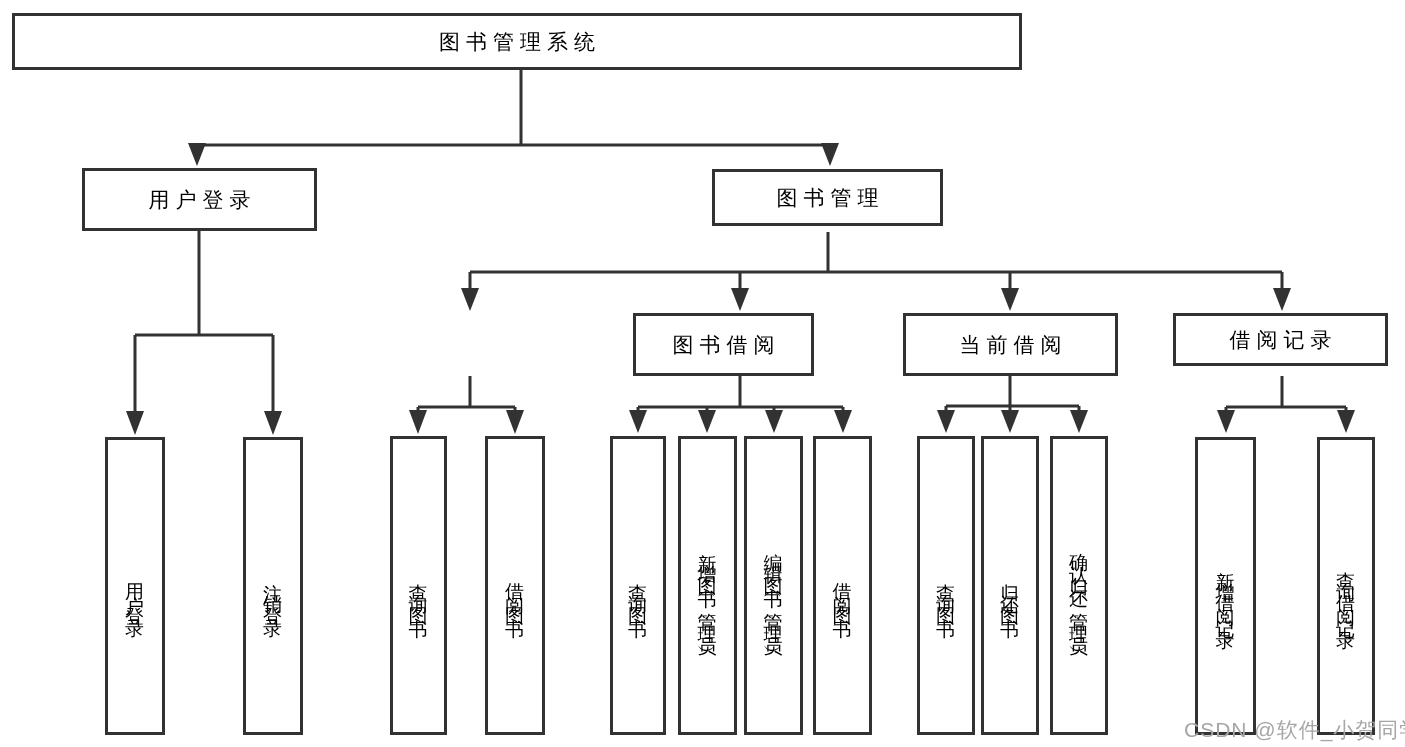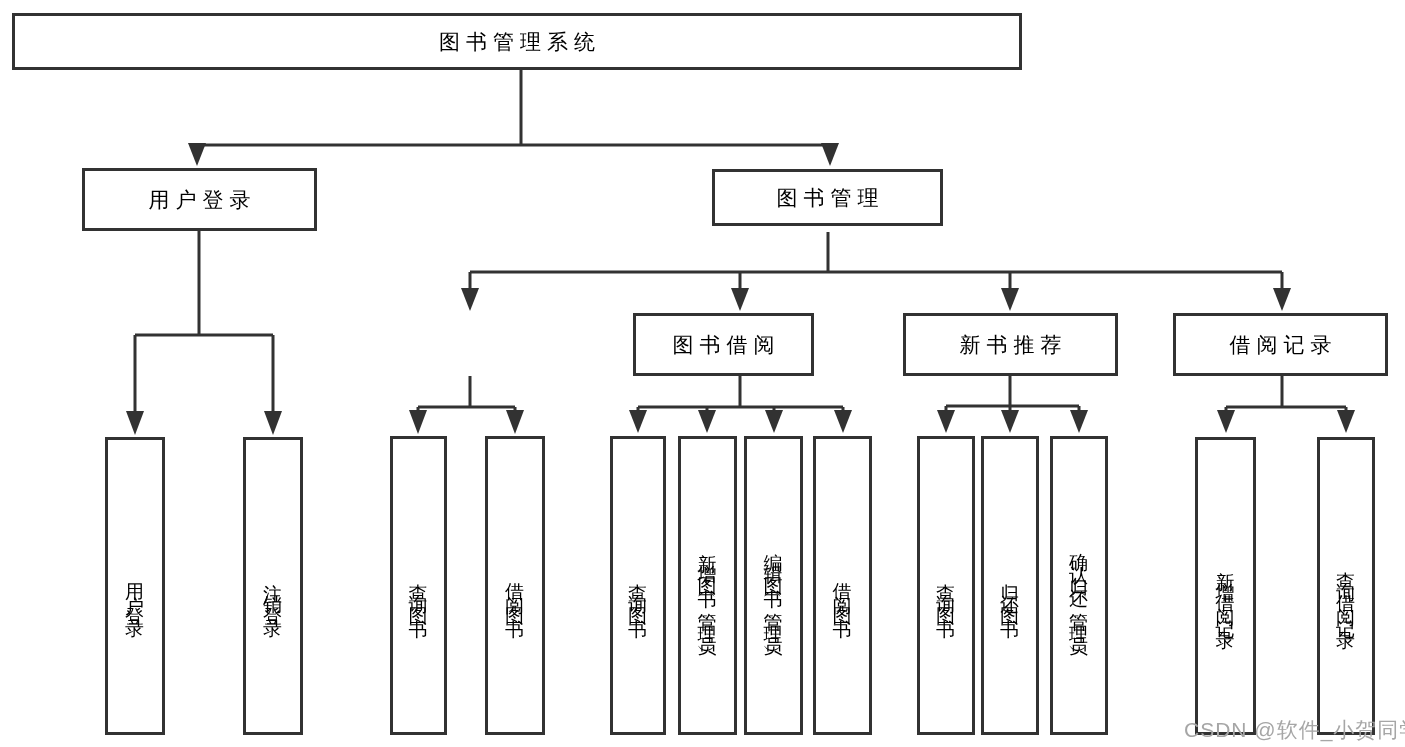--- a/index.html
+++ b/index.html
@@ -105,23 +105,23 @@
     <span>用户登录</span>
   </div>
   <div class="box h" style="left:712px;top:169px;width:231px;height:57px">
     <span>图书管理</span>
   </div>
 
   <div class="box h" style="left:633px;top:313px;width:181px;height:63px">
     <span>图书借阅</span>
   </div>
   <div class="box h" style="left:903px;top:313px;width:215px;height:63px">
-    <span>新书推荐</span>
+    <span>当前借阅</span>
   </div>
-  <div class="box h" style="left:1173px;top:313px;width:215px;height:63px">
+  <div class="box h" style="left:1173px;top:313px;width:215px;height:53px">
     <span>借阅记录</span>
   </div>
 
   <div class="box v" style="left:105px;top:437px;width:60px;height:298px">
     <span>用户登录</span>
   </div>
   <div class="box v" style="left:243px;top:437px;width:60px;height:298px">
     <span>注销登录</span>
   </div>
 

